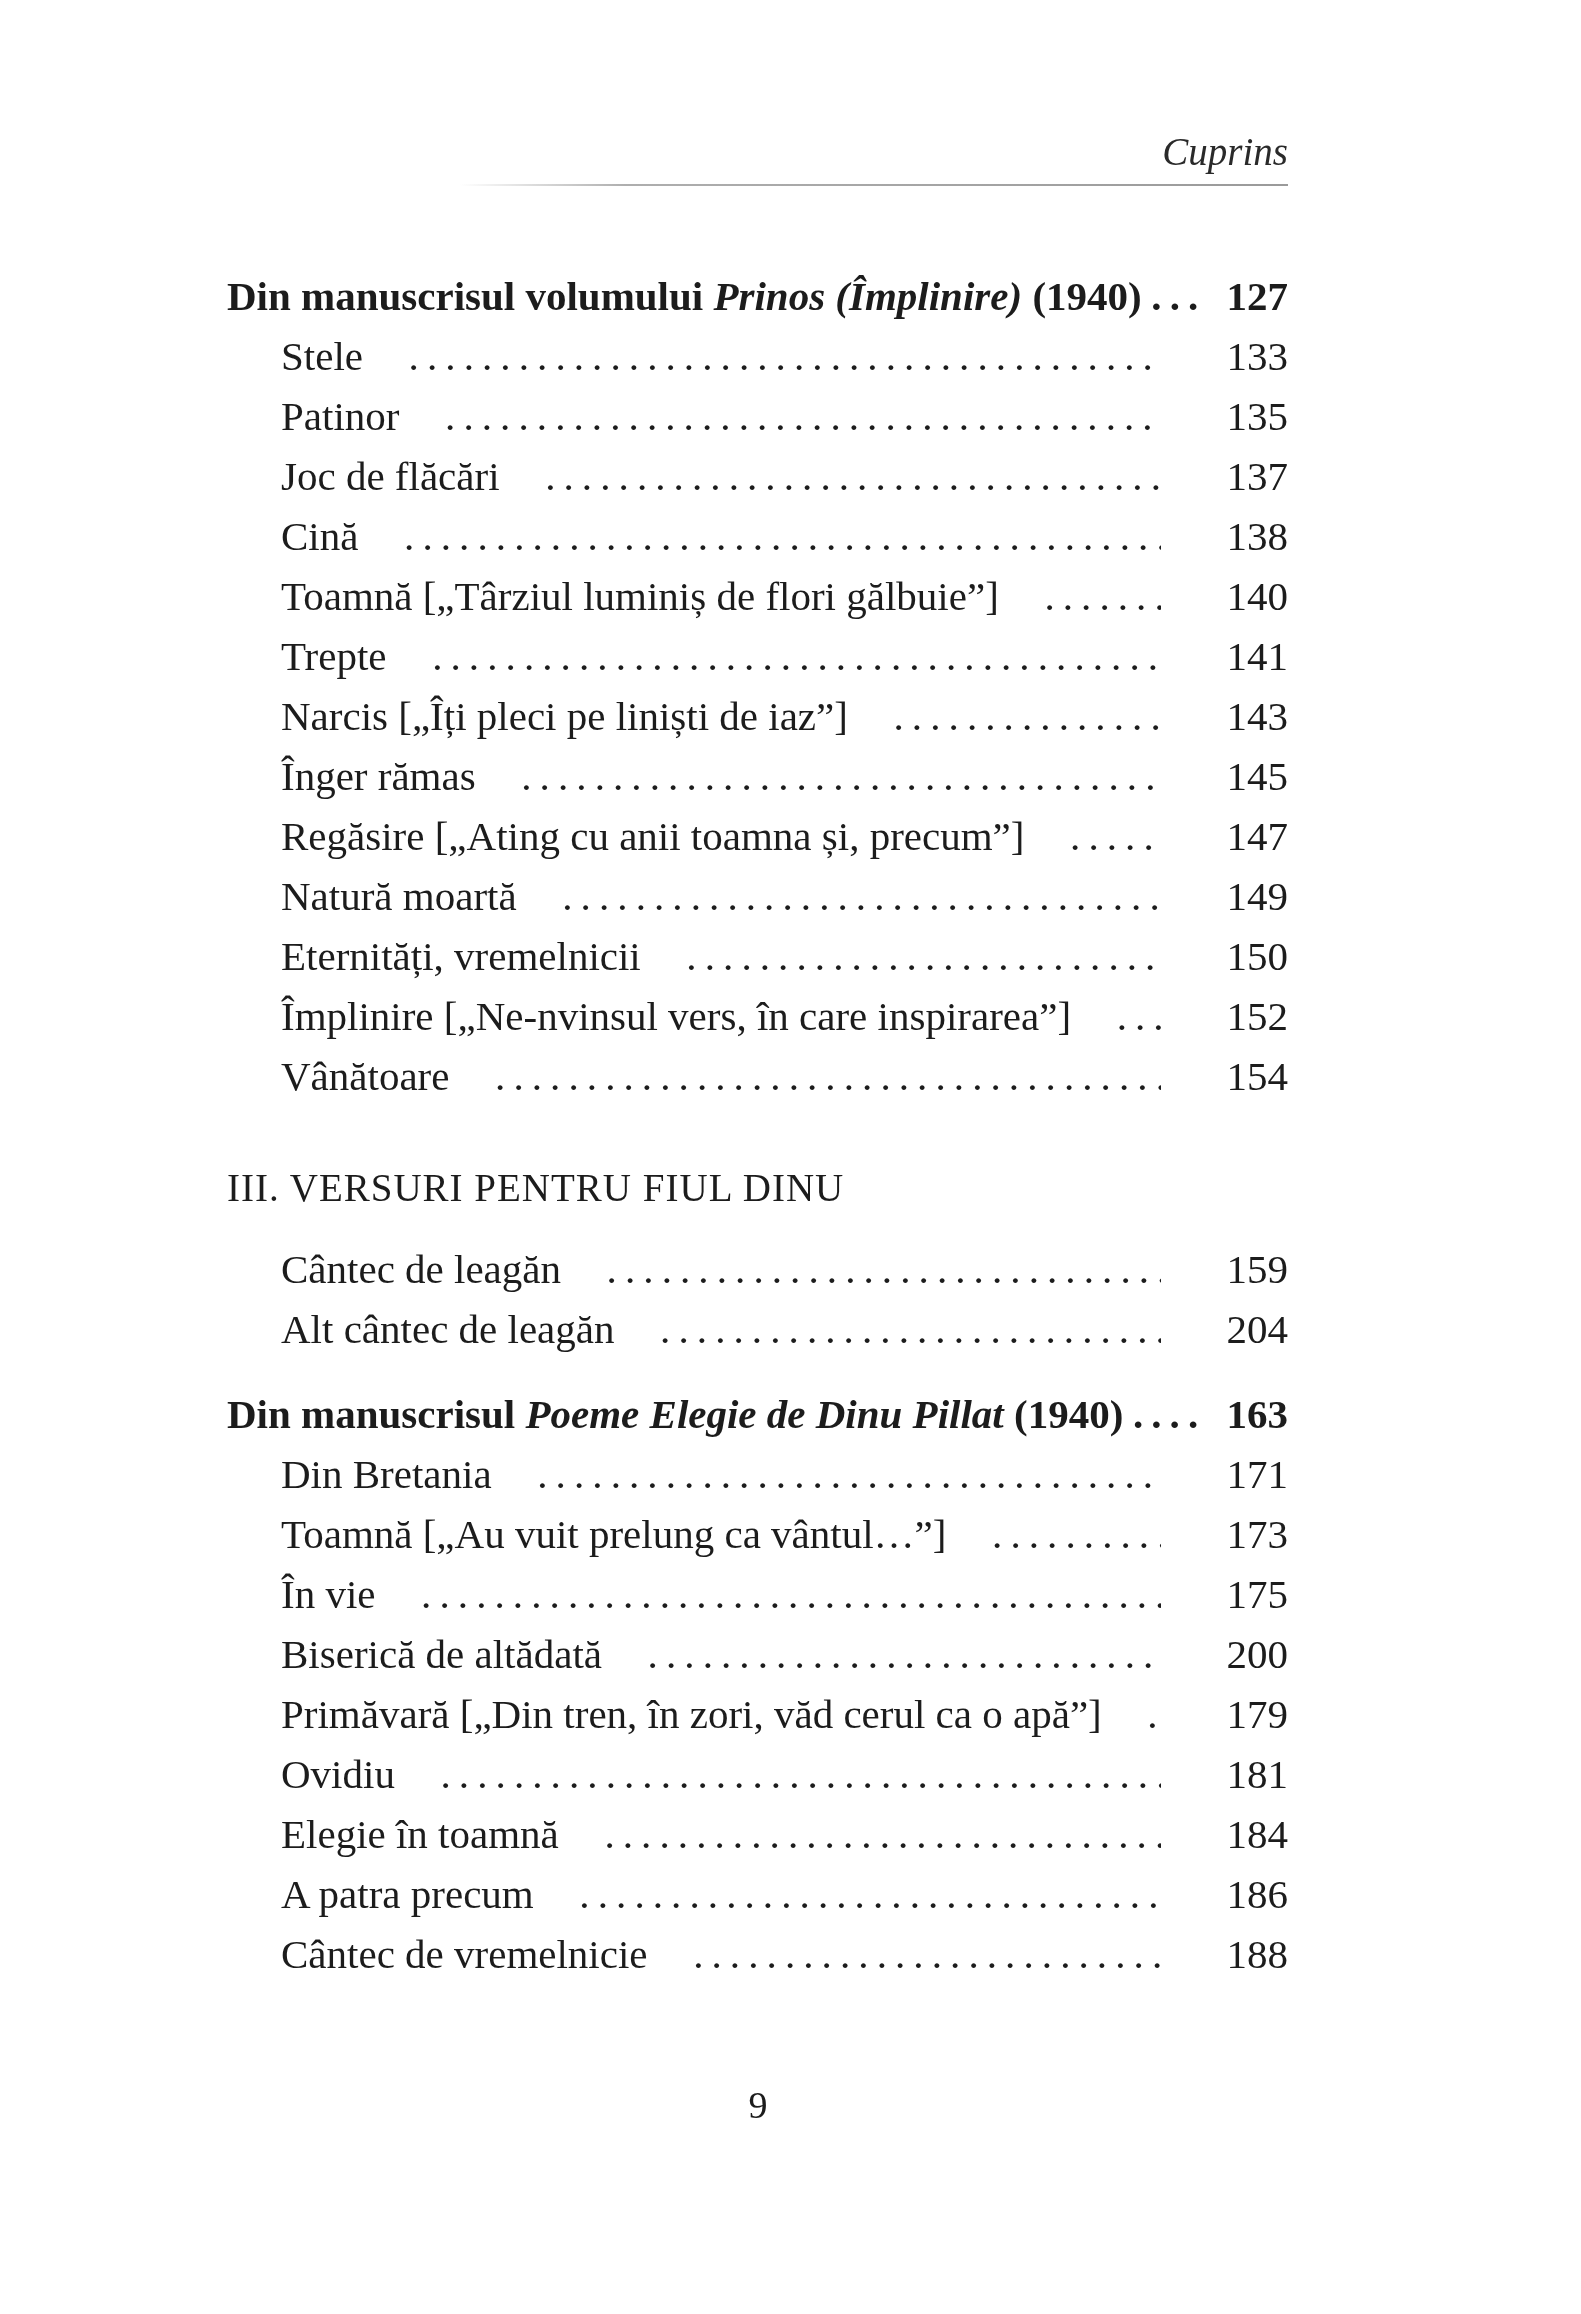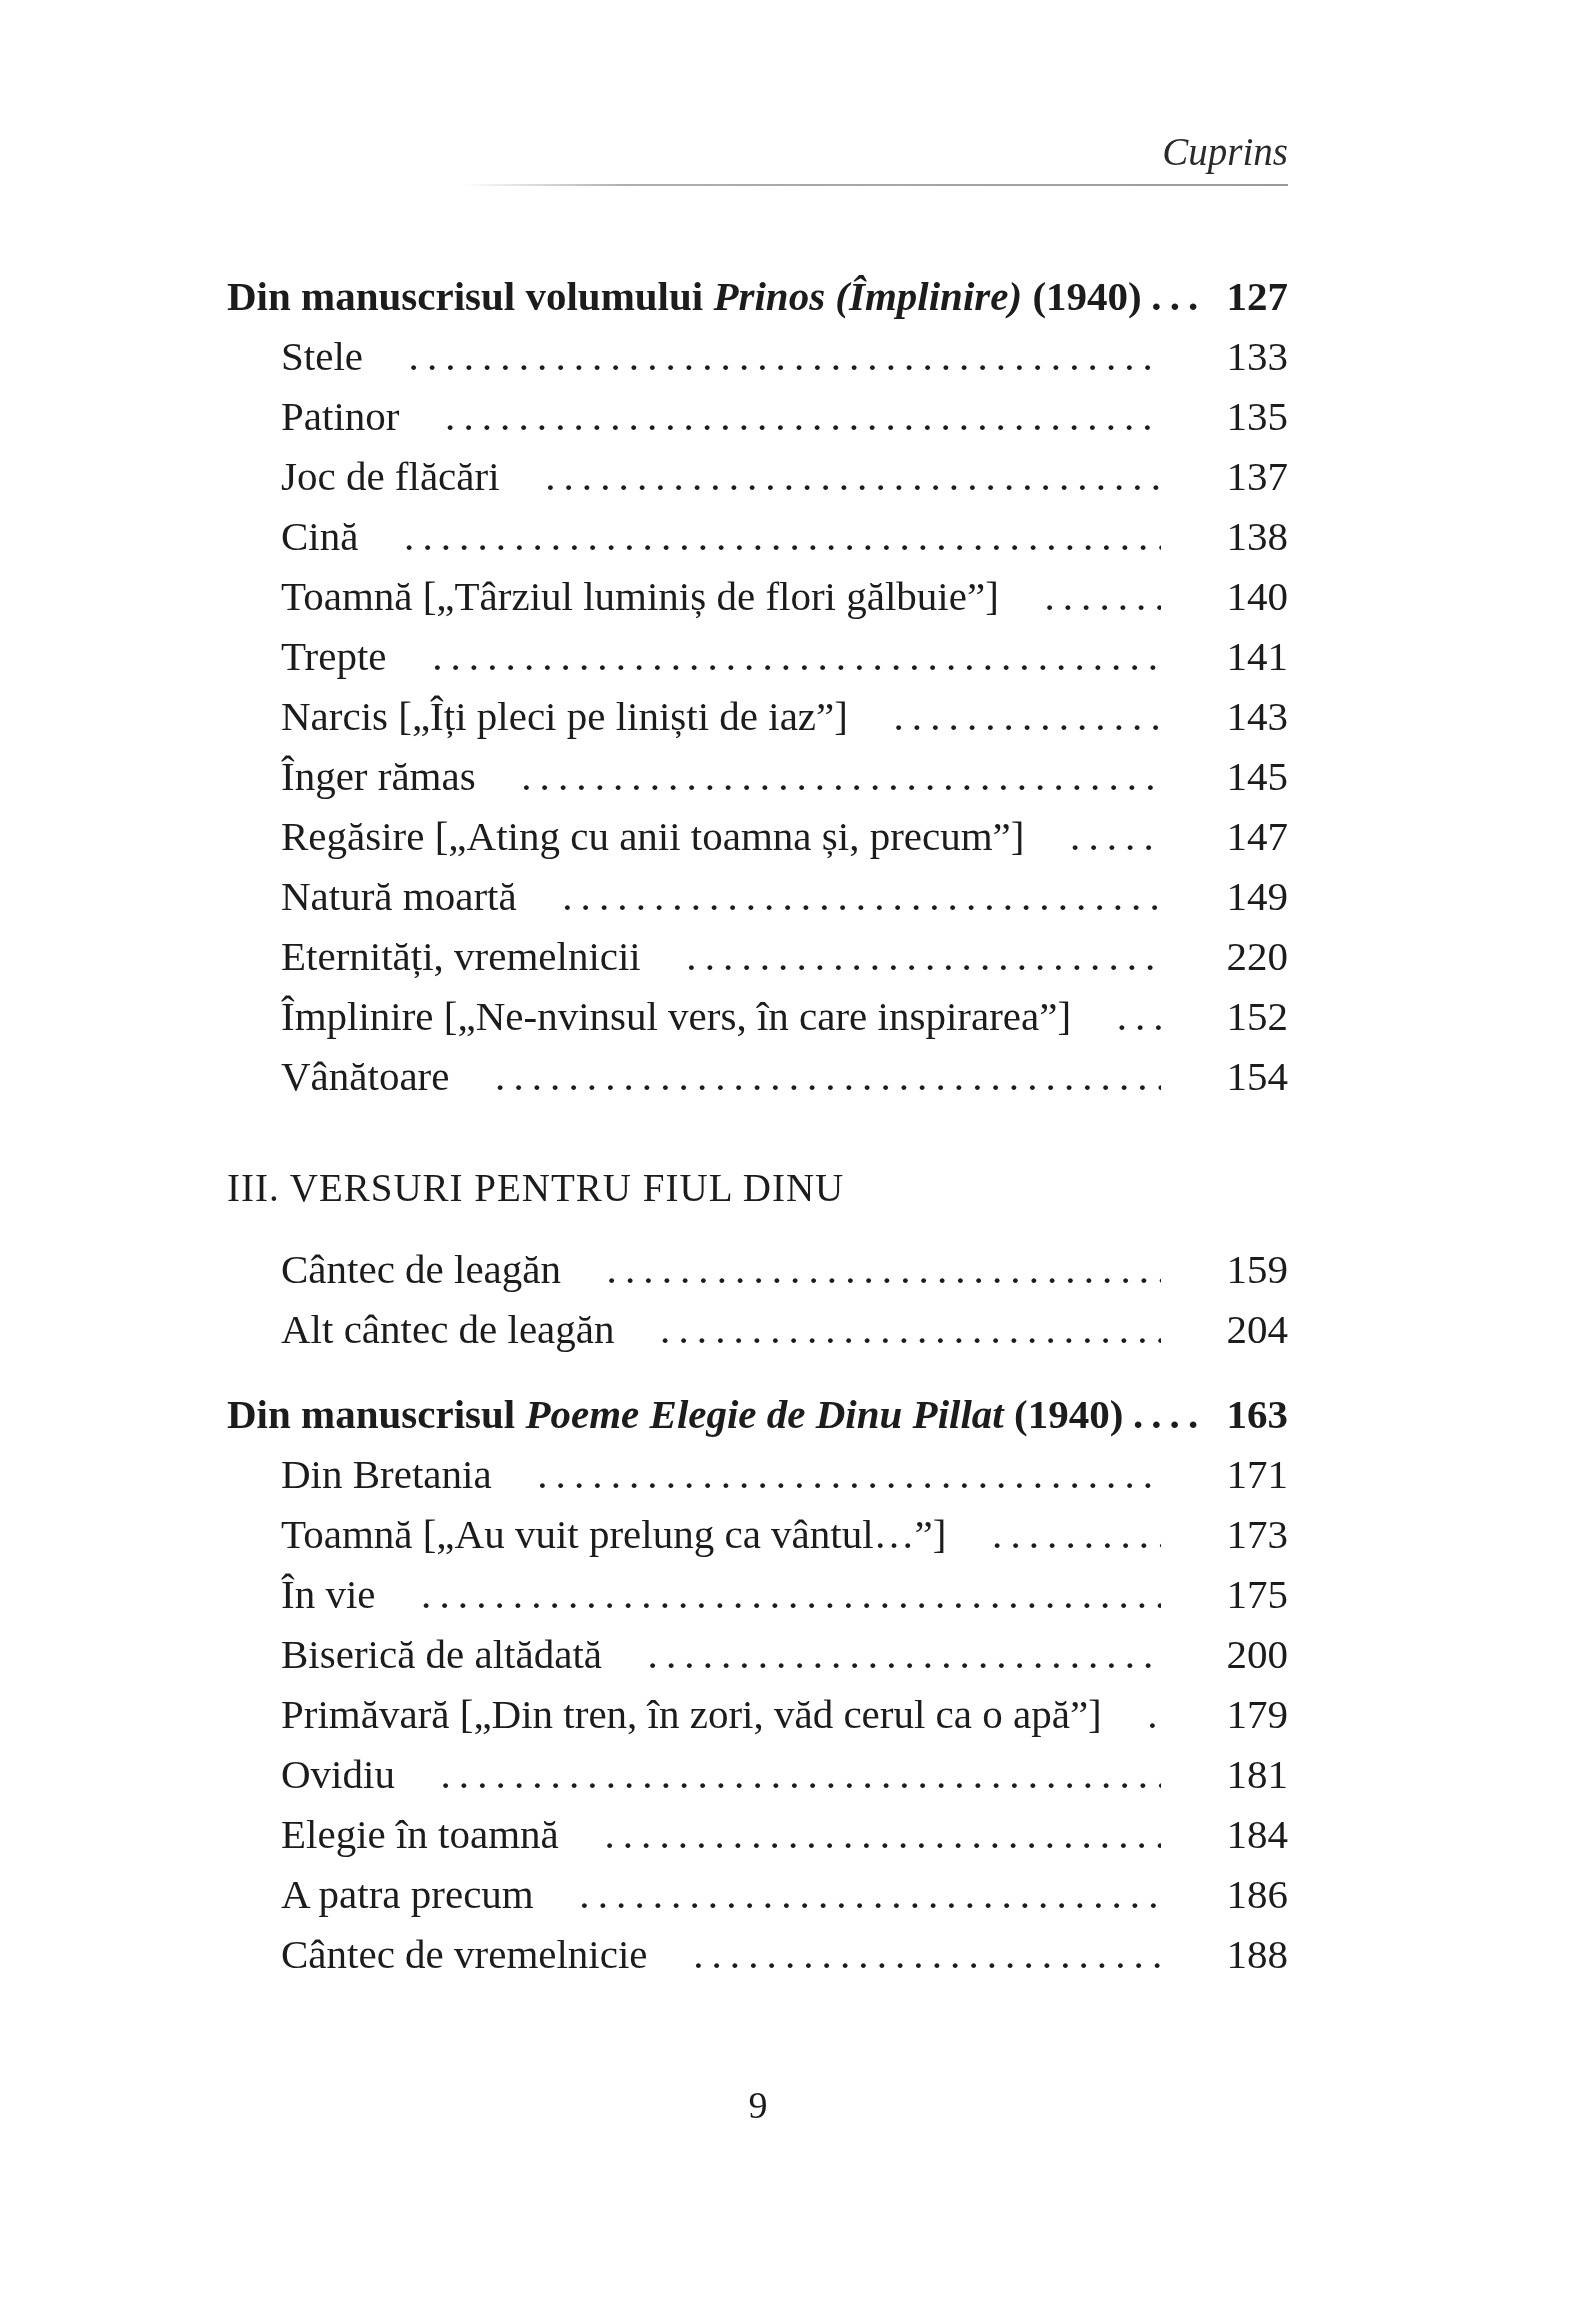--- a/index.html
+++ b/index.html
@@ -135,21 +135,21 @@
         <span class="pagenum">147</span>
       </div>
       <div class="toc-row indent">
         <span class="toc-label"><span>Natură moartă</span></span>
         <span class="dots"></span>
         <span class="pagenum">149</span>
       </div>
       <div class="toc-row indent">
         <span class="toc-label"><span>Eternități, vremelnicii</span></span>
         <span class="dots"></span>
-        <span class="pagenum">220</span>
+        <span class="pagenum">150</span>
       </div>
       <div class="toc-row indent">
         <span class="toc-label"><span>Împlinire [„Ne-nvinsul vers, în care inspirarea”]</span></span>
         <span class="dots"></span>
         <span class="pagenum">152</span>
       </div>
       <div class="toc-row indent">
         <span class="toc-label"><span>Vânătoare</span></span>
         <span class="dots"></span>
         <span class="pagenum">154</span>

